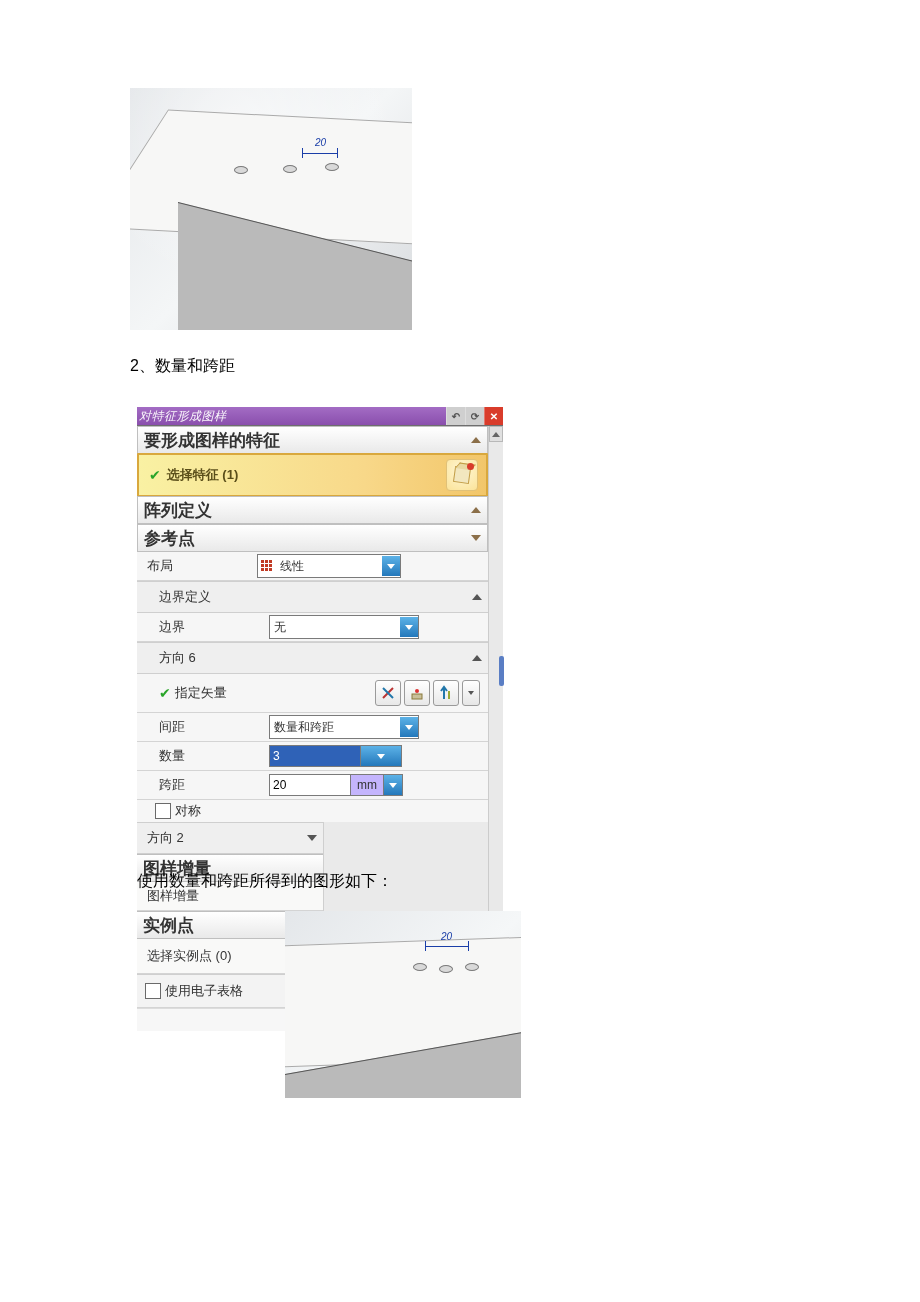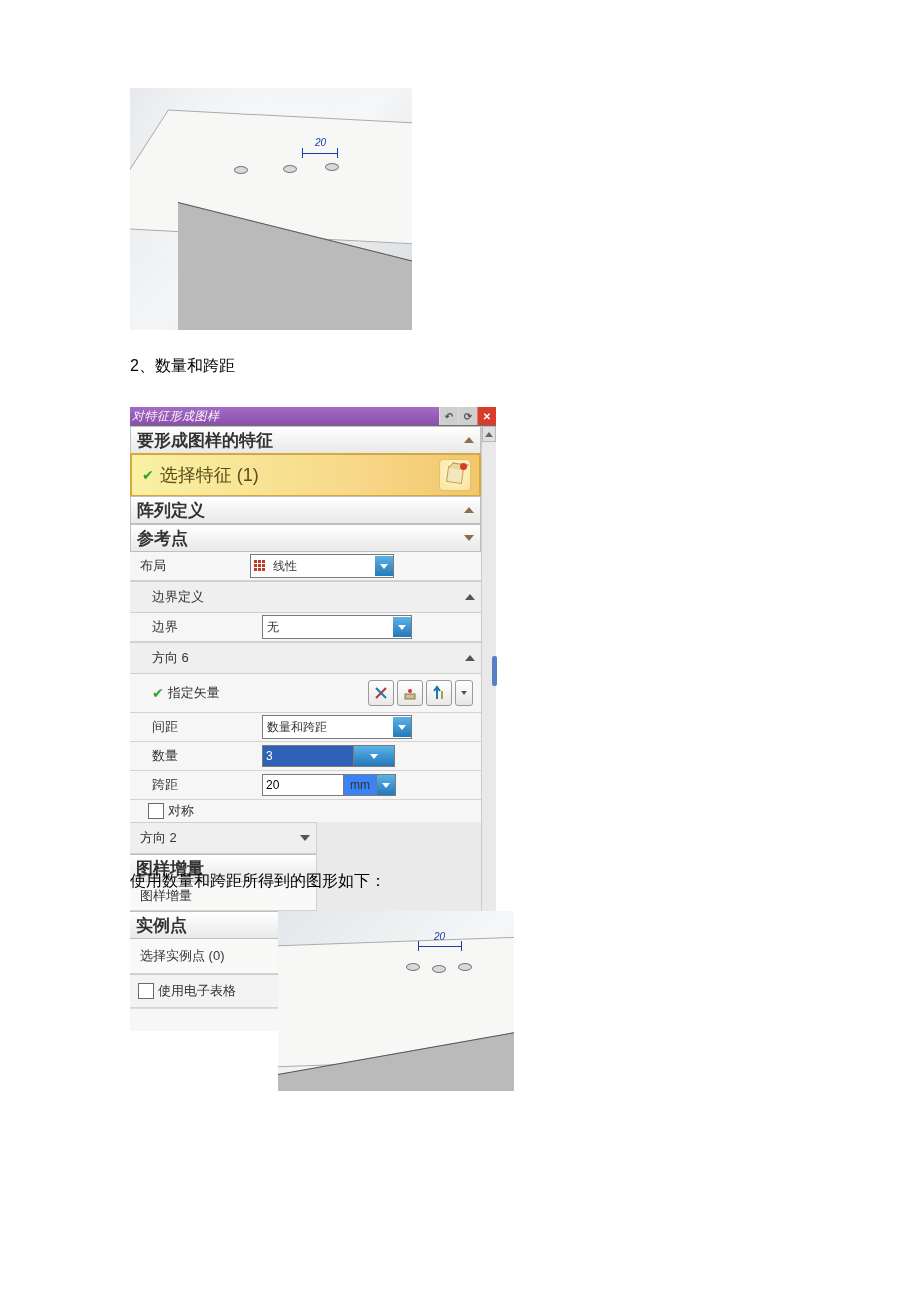--- a/index.html
+++ b/index.html
@@ -68,21 +68,21 @@
     border-radius: 50%;
     background: #d9d9d9;
   }
   .heading {
     font-size: 16px;
     margin: 6px 0 30px 0;
   }
   .dialog-wrap {
     position: relative;
     width: 380px;
-    margin: 0;
+    margin: 7px;
   }
   .dialog {
     width: 366px;
     position: relative;
   }
   .titlebar {
     height: 18px;
     background: linear-gradient(#a36cc4,#8a4fad);
     border-bottom: 1px solid #6e6e6e;
     display:flex; align-items:center;
@@ -174,21 +174,21 @@
     border:2px solid #d9a83d;
     border-radius:1px;
     display:flex;
     align-items:center;
     padding:0 8px 0 10px;
     margin:-1px 0;
   }
   .check-green {
     color:#2aa52a; font-size:14px; margin-right:6px;
   }
-  .sel-label { color:#5a4e1a; font-size:18px; font-weight:400; }
+  .sel-label { color:#5a4e1a; font-size:13px; font-weight:700; }
   .sel-icon {
     margin-left:auto;
     width:30px;height:30px;
     border:1px solid #e0c178;
     border-radius:4px;
     background: radial-gradient(circle at 50% 35%, #fff7d6, #fbe399);
     display:flex; align-items:center; justify-content:center;
     position:relative;
   }
   .cube3d {
@@ -232,21 +232,21 @@
     position:relative;
   }
   .dd-linear-icon span {
     position:absolute;width:3px;height:3px;background:#c13a24;
   }
   .num-field { display:flex; align-items:center; }
   .num-field .value-box { width: 90px; border:1px solid #7a7a7a; height:20px; background:#fff; display:flex; }
   .num-field .value-box.sel { background:#2f62b7; }
   .num-field .value-box input { border:none; width:100%; padding:0 3px; font-size:12px; background:transparent; color:#000; }
   .num-field .value-box.sel input { color:#fff; }
-  .num-field .unit { width:32px; border:1px solid #7a7a7a; border-left:none; height:20px; font-size:12px; display:flex; align-items:center; justify-content:center; background:#3b82f6; }
+  .num-field .unit { width:32px; border:1px solid #7a7a7a; border-left:none; height:20px; font-size:12px; display:flex; align-items:center; justify-content:center; background:#c4b5fd; }
   .spin {
     width:18px;height:20px;border:1px solid #7a7a7a;border-left:none;
     background: linear-gradient(#5cb2e7,#2478bb);
     display:flex;flex-direction:column;align-items:center;justify-content:center;
   }
   .spin .stri {
     border-left:4px solid transparent;border-right:4px solid transparent;border-top:5px solid #fff;
   }
 
   .vec-buttons { display:flex; gap:3px; align-items:center; }

